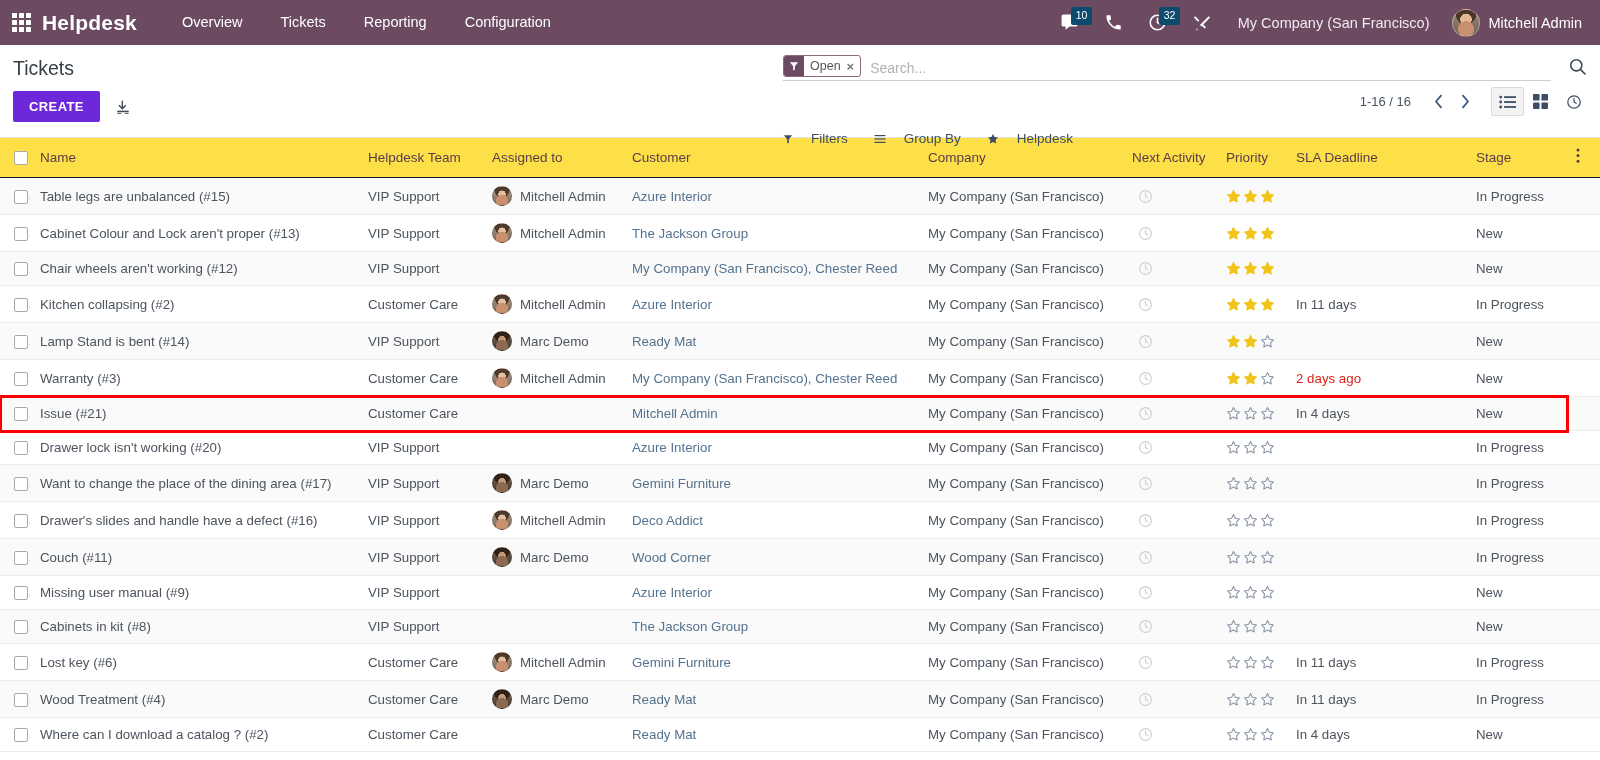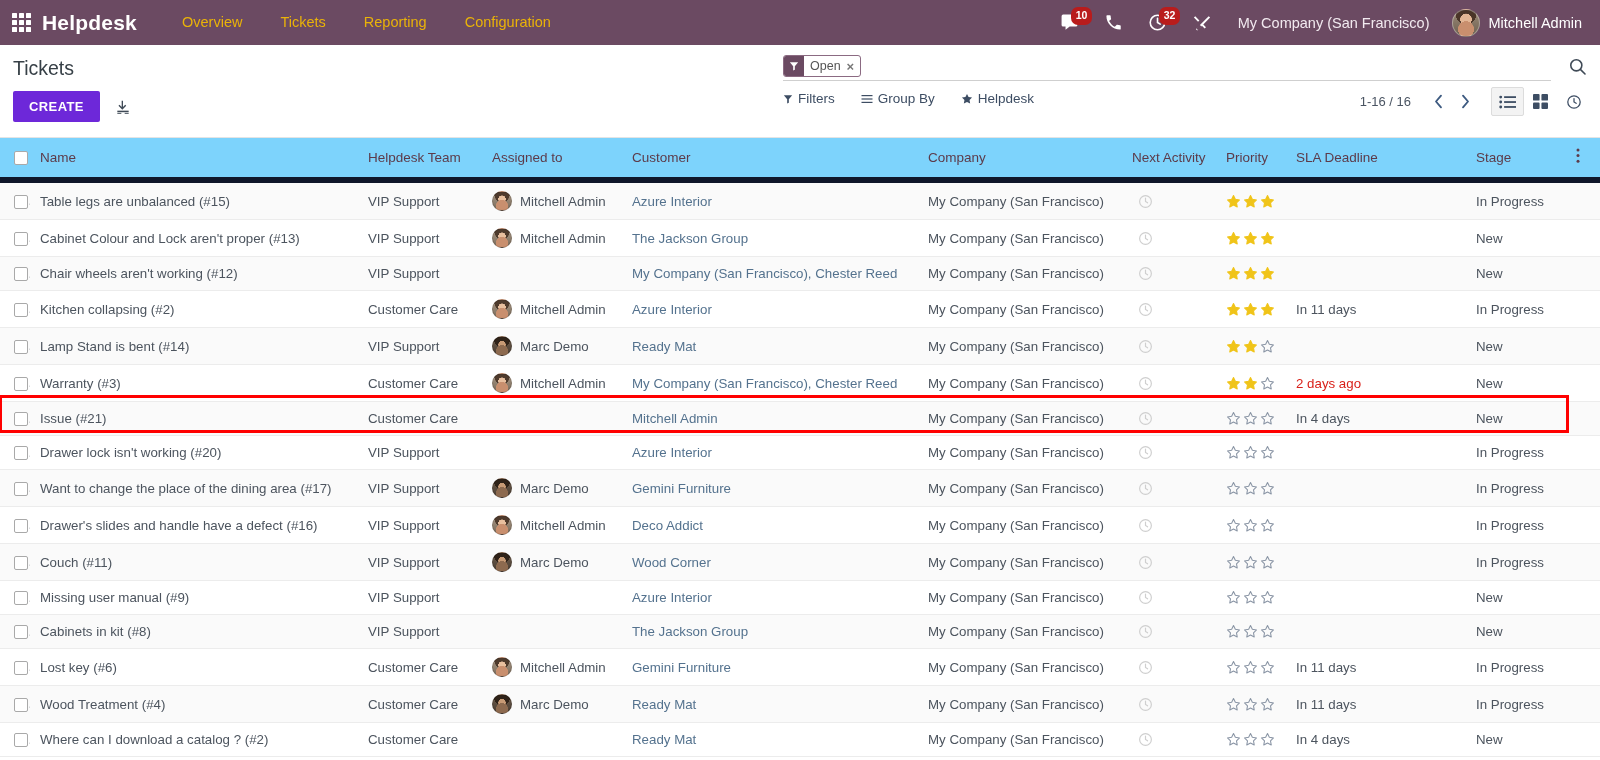--- a/index.html
+++ b/index.html
@@ -40,21 +40,21 @@
     font-weight: bold;
     color: #ffffff;
     letter-spacing: .2px;
     margin-right: 26px;
     cursor: pointer;
   }
   .nav-menu { display: flex; align-items: center; gap: 0; }
   .nav-item {
     padding: 0 19px;
     font-size: 14.5px;
-    color: #eab308;
+    color: #ffffff;
     line-height: 45px;
     cursor: pointer;
     white-space: nowrap;
   }
 
   .nav-right {
     margin-left: auto;
     display: flex;
     align-items: center;
     gap: 0;
@@ -63,27 +63,27 @@
     position: relative;
     padding: 0 13px;
     height: 45px;
     display: flex; align-items: center;
     cursor: pointer;
   }
   .sysicon svg { display: block; }
   .badge {
     position: absolute;
     top: 7px; left: 24px;
-    background: #b91c1c;
+    background: #0c4a6e;
     color: #fff;
     font-size: 10.5px;
-    font-weight: bold;
+    font-weight: normal;
     line-height: 1;
     padding: 3px 5px 4px;
-    border-radius: 7px;
+    border-radius: 2px;
     min-width: 19px;
     text-align: center;
   }
   .company-name {
     font-size: 14.5px;
     color: #f2eaf0;
     padding: 0 14px;
     cursor: pointer;
     white-space: nowrap;
   }
@@ -192,25 +192,26 @@
     right: 13px; top: 12px;
     cursor: pointer;
   }
 
   .cp-filters {
     position: absolute;
     left: 783px; top: 46px;
     display: flex; align-items: center; gap: 26px;
   }
   .cp-filter-item {
-    display: flex; align-items: center; gap: 5px;
+    display: flex; align-items: center; gap: 18px;
     font-size: 13.5px;
     color: #3d4d63;
     cursor: pointer;
     white-space: nowrap;
+    margin-top: 40px;
   }
 
   .cp-right {
     position: absolute;
     right: 10px; top: 42px;
     display: flex; align-items: center; gap: 0;
   }
   .pager-count {
     font-size: 13px;
     color: #4a5462;
@@ -241,24 +242,24 @@
 
   
   .table-wrap { width: 1600px; }
   table.o-list { width: 100%; border-collapse: collapse; table-layout: fixed; }
   table.o-list thead th {
     text-align: left;
     font-size: 13.5px;
     font-weight: normal;
     color: #5c3b4a;
     padding: 10px 6px 11px;
-    border-bottom: 6px solid #0f172a;
+    border-bottom: 1px solid #0f172a;
     white-space: nowrap;
     cursor: pointer;
-    background: #7dd3fc;
+    background: #fde047;
   }
   table.o-list tbody td {
     font-size: 13.3px;
     color: #4c545e;
     padding: 8px 6px;
     border-bottom: 1px solid #ececec;
     white-space: nowrap;
     overflow: hidden;
     text-overflow: ellipsis;
     height: 34px;
@@ -413,20 +414,21 @@
     <div class="searchview">
       <div class="facet">
         <span class="facet-icon">
           <svg width="10" height="10" viewBox="0 0 24 24" fill="#ffffff">
             <path d="M2 3h20l-8 9.4V21l-4 2v-10.6z"></path>
           </svg>
         </span>
         <span class="facet-label">Open</span>
         <span class="facet-close">×</span>
       </div>
+      <input class="search-input" type="text" placeholder="Search..." style="">
     </div>
     <span class="search-magnifier">
       <svg width="19" height="19" viewBox="0 0 24 24" fill="none" stroke="#3f4a56" stroke-width="2">
         <circle cx="10.5" cy="10.5" r="7"></circle>
         <path d="M15.6 15.6L21.5 21.5" stroke-linecap="round"></path>
       </svg>
     </span>
 
     <div class="cp-filters">
       <div class="cp-filter-item">

